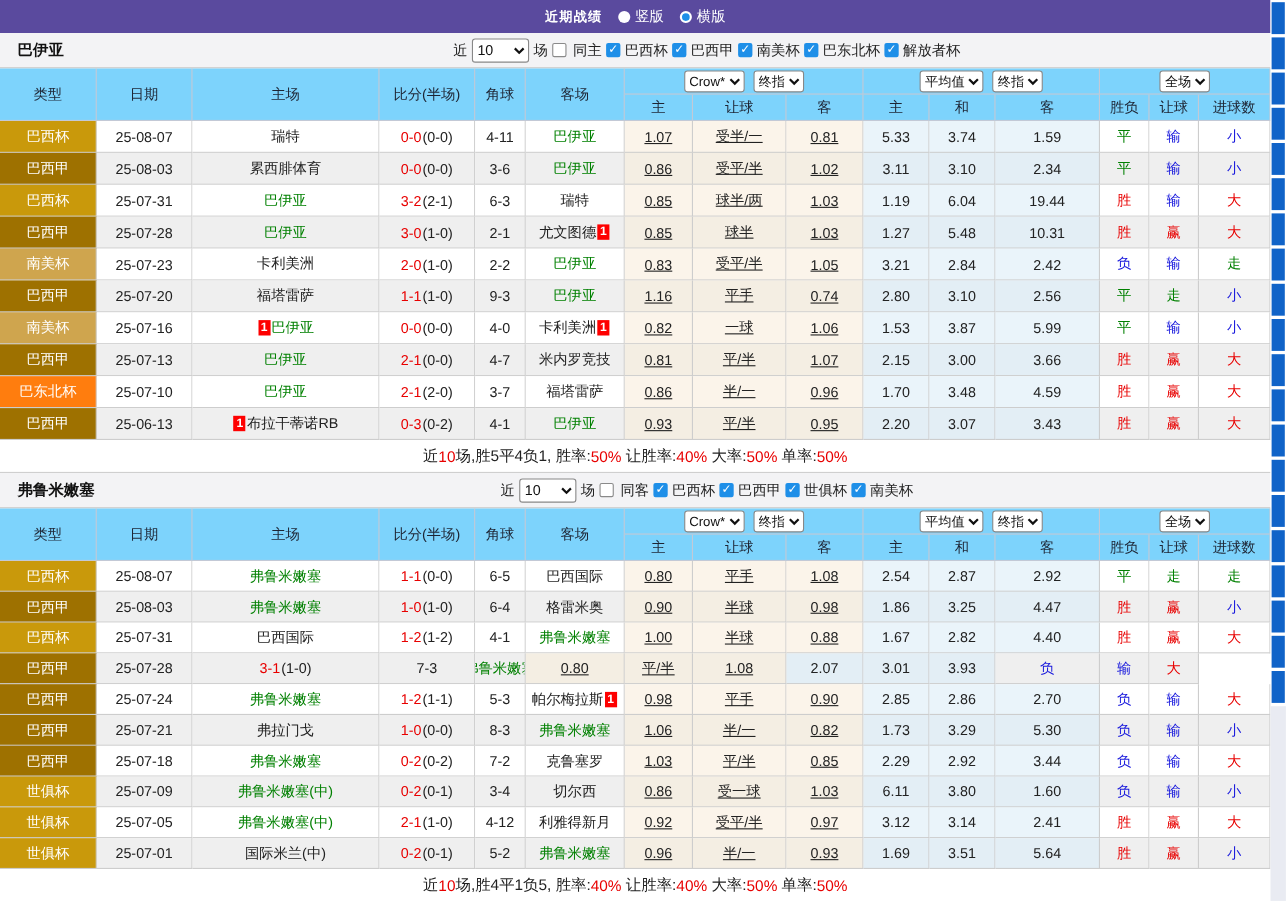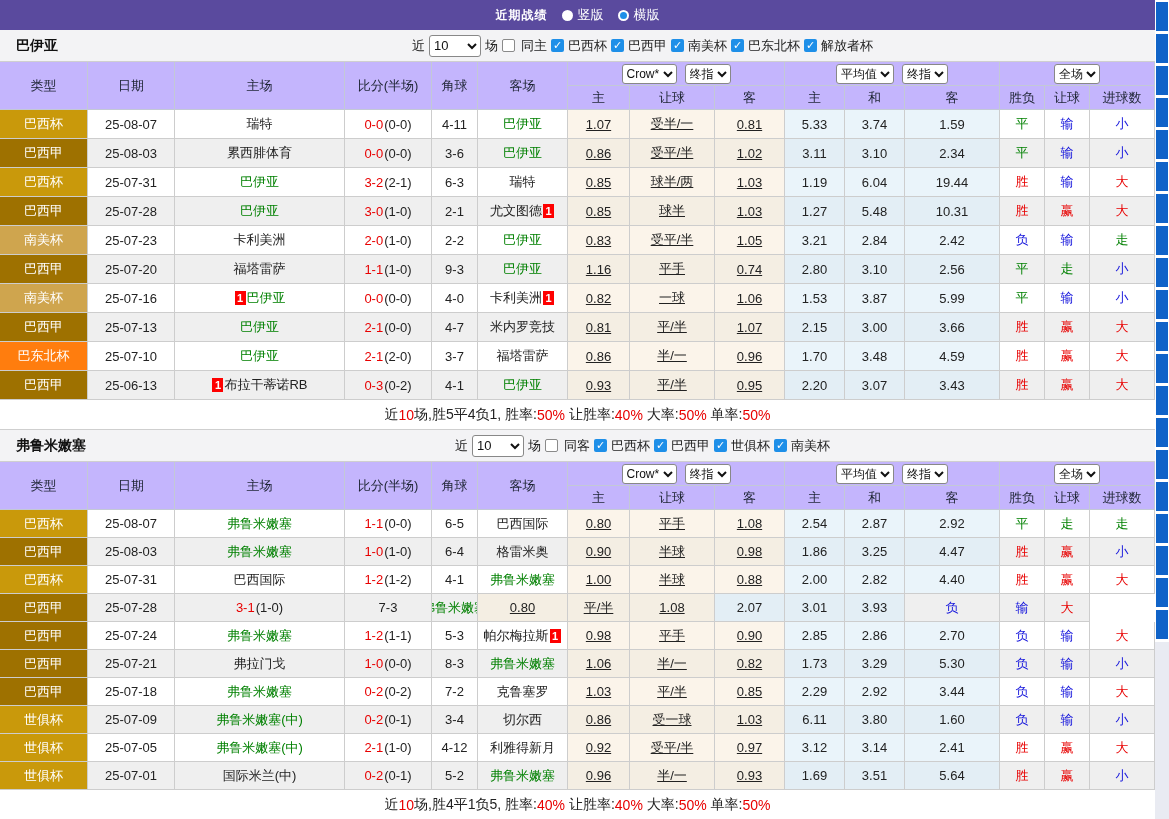--- a/index.html
+++ b/index.html
@@ -18,21 +18,21 @@
   .tname{position:absolute;left:16px;font-weight:bold;font-size:14px;color:#111;}
   .fctr{display:flex;align-items:center;gap:3px;margin-left:130px;}
   .ftxt{margin:0 1px;}
   .sel{height:22px;font-size:13px;font-family:inherit;border:1px solid #888;border-radius:3px;background:#fff;color:#111;}
   .cnt{width:52px;}
   .cb{display:inline-block;width:13px;height:13px;border-radius:2px;box-sizing:border-box;}
   .cb.on{background:#1E8FE8;color:#fff;font-size:11px;line-height:13px;text-align:center;font-weight:bold;}
   .cb.off{background:#fff;border:1px solid #8A8A8A;width:13px;height:13px;margin-right:2px;}
 
   .grid15{display:grid;grid-template-columns:88px 87px 170px 87px 46px 90px 62px 85px 70px 60px 60px 95px 45px 45px 65px;}
-  .hgrid{grid-template-rows:24px 24px;background:#c4b5fd;}
+  .hgrid{grid-template-rows:24px 24px;background:#7dd3fc;}
   .hcell{display:flex;align-items:center;justify-content:center;box-sizing:border-box;
          border-right:1px solid #C3C9D6;border-bottom:1px solid #C3C9D6;color:#1d2433;font-size:13px;overflow:hidden;}
   .hcell.grp{gap:8px;}
   .hgrid .sel{height:20px;font-size:12px;}
 
   .row{box-sizing:border-box;}
   .t1 .row{height:29px;}
   .t2 .row{height:28px;}
   .cell{display:flex;align-items:center;justify-content:center;box-sizing:border-box;overflow:hidden;white-space:nowrap;
         border-right:1px solid #CDCDCD;border-bottom:1px solid #CDCDCD;background:#fff;}
@@ -483,21 +483,21 @@
           <span class="scr">1-2</span>
           <span class="half">(1-2)</span>
         </div>
         <div class="cell">4-1</div>
         <div class="cell">
           <span class="green">弗鲁米嫩塞</span>
         </div>
         <div class="cell crow">1.00</div>
         <div class="cell crow">半球</div>
         <div class="cell crow">0.88</div>
-        <div class="cell avgc">2.00</div>
+        <div class="cell avgc">1.67</div>
         <div class="cell avgc">2.82</div>
         <div class="cell avgc">4.40</div>
         <div class="cell resc" style="color: rgb(232, 0, 0);">胜</div>
         <div class="cell resc" style="color: rgb(232, 0, 0);">赢</div>
         <div class="cell resc" style="color: rgb(232, 0, 0);">大</div>
       </div>
       <div class="grid15 row alt">
         <div class="cell ctype" style="background: rgb(158, 113, 0);">巴西甲</div>
         <div class="cell">25-07-28</div>
         <div class="cell">

